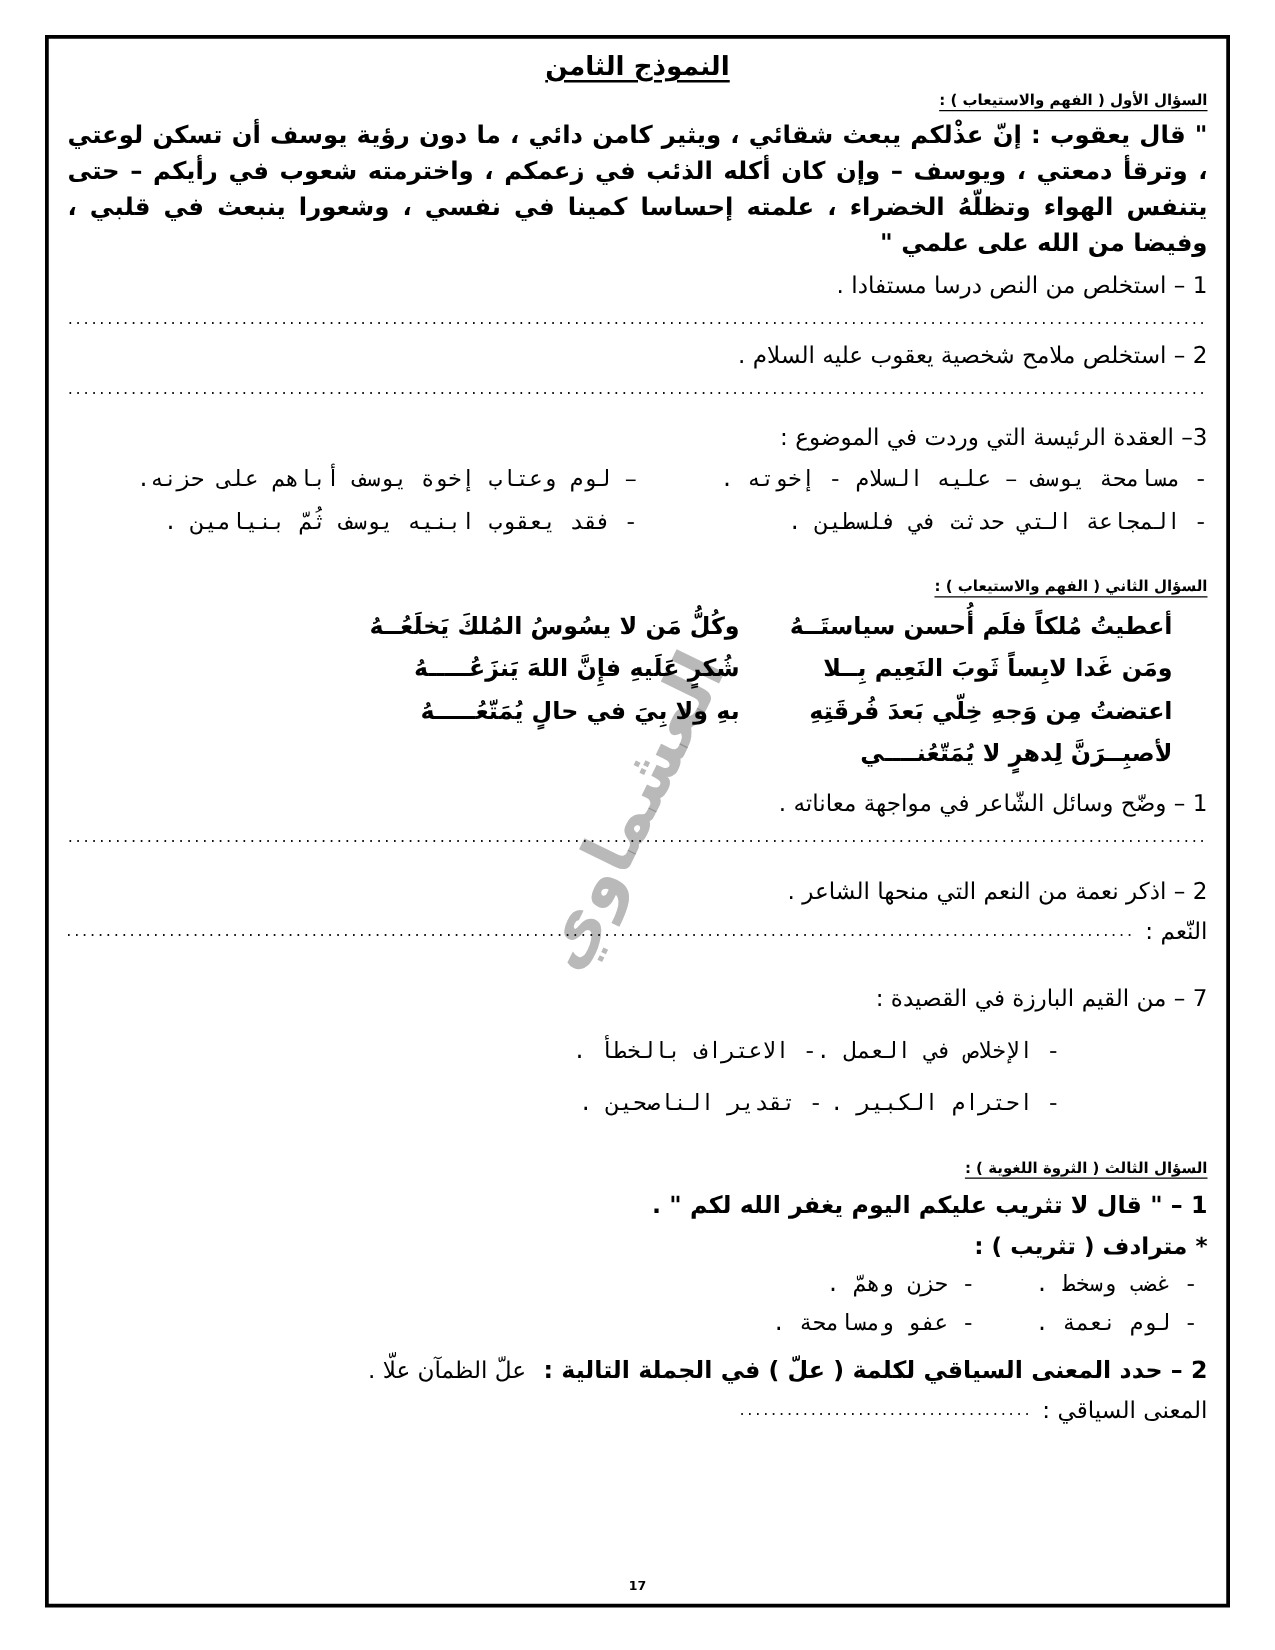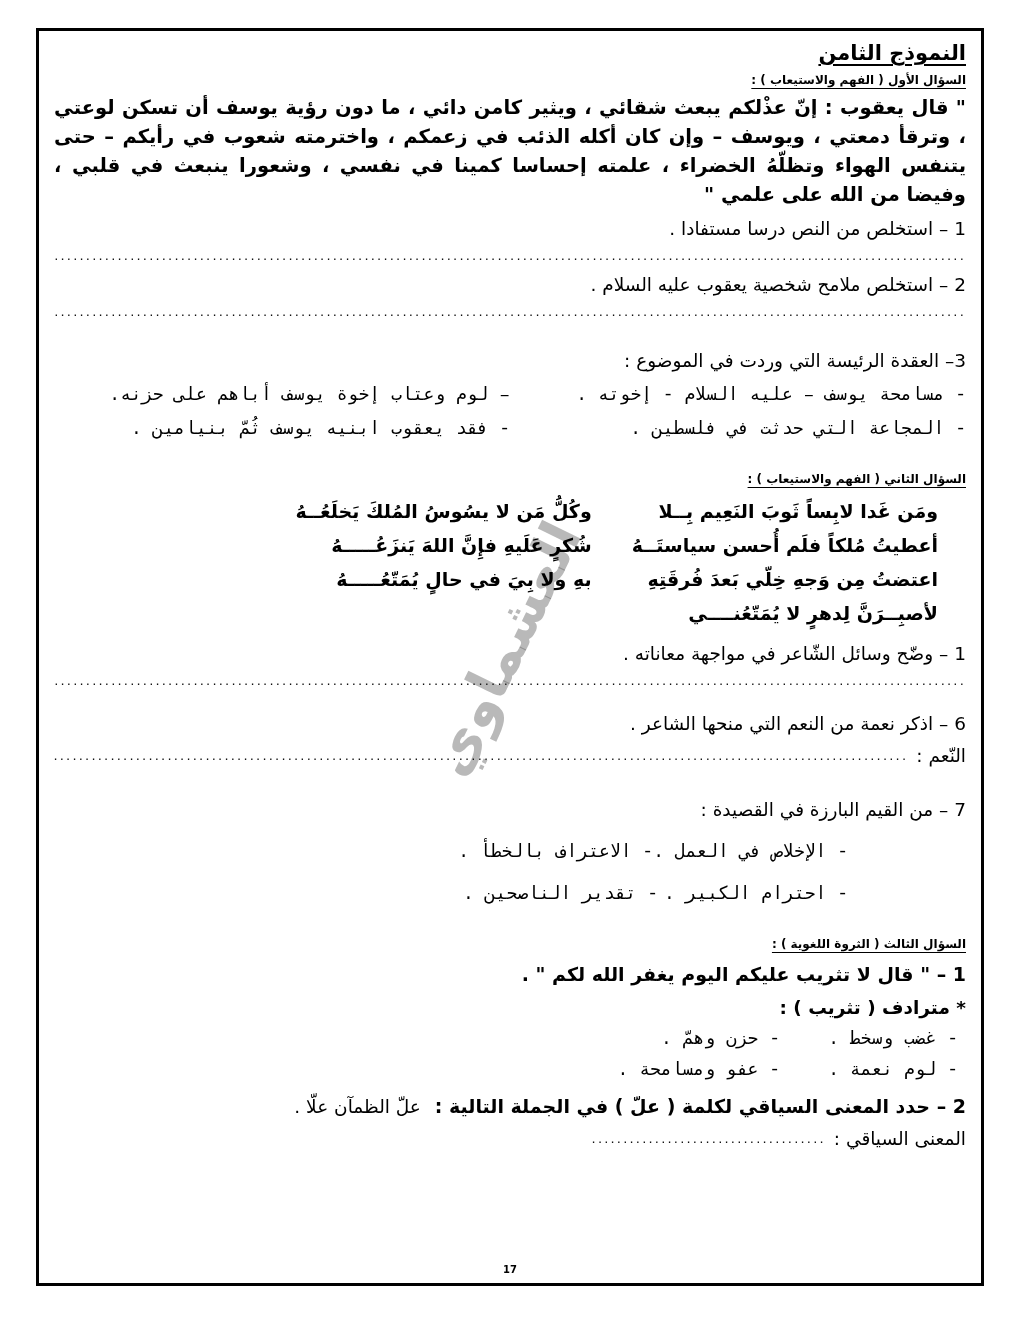--- a/index.html
+++ b/index.html
@@ -12,21 +12,21 @@
     position:absolute; top:28px; left:36px; right:36px; bottom:34px;
     border:3px solid #000;
   }
   .watermark {
     position:absolute; z-index:1; left:286px; top:585px; width:360px;
     text-align:center; font-size:56px; font-weight:bold; letter-spacing:3px;
     color:rgba(100,100,100,0.45); transform:rotate(-64deg); pointer-events:none;
   }
   .content { position:relative; z-index:2; height:100%; padding:10px 15px 8px; overflow:hidden; }
   .title {
-    text-align:right; font-size:21px; font-weight:bold;
+    text-align:center; font-size:21px; font-weight:bold;
     text-decoration:underline; text-underline-offset:4px; margin-bottom:8px;
   }
   .qheading {
     font-size:12px; font-weight:bold; text-decoration:underline;
     text-underline-offset:4px; margin-bottom:6px;
   }
   .passage { font-weight:bold; font-size:19.5px; line-height:29px; text-align:justify; }
   .item { font-size:18.5px; line-height:27px; margin-top:6px; }
   .bold { font-weight:bold; }
   .q3-verse { font-size:19px; }
@@ -47,21 +47,21 @@
   .q2c { padding-right:118px; margin-top:16px; }
   .q2c > .choice:first-child { flex:0 0 190px; }
   .q3c { padding-right:8px; margin-top:5px; }
   .q3c > .choice:first-child { flex:0 0 178px; }
   .poem {
     display:flex; gap:40px; width:fit-content; margin:8px 28px 10px 0;
     font-weight:bold; font-size:19px;
   }
   .poem .line { line-height:34px; white-space:nowrap; }
   .mt-xl { margin-top:30px; }
-  .mt-lg { margin-top:26px; }
+  .mt-lg { margin-top:16px; }
   .mt-md { margin-top:20px; }
   .mt-sm { margin-top:10px; }
   .sp-start { margin-right:8px; }
   .pagenum {
     position:absolute; z-index:2; bottom:8px; left:0; right:0;
     text-align:center; font-size:10px; font-weight:bold;
   }
 </style>
 </head>
 <body>
@@ -93,36 +93,36 @@
           <span class="choice">- المجاعة التي حدثت في فلسطين .</span>
           <span class="choice">- فقد يعقوب ابنيه يوسف ثُمّ بنيامين .</span>
         </div>
       </section>
 
       <section>
         <div class="qheading mt-xl">السؤال الثاني ( الفهم والاستيعاب ) :</div>
 
         <div class="poem">
           <div class="poem-col">
+            <div class="line">أعطيتُ مُلكاً فلَم أُحسن سياستَــهُ</div>
             <div class="line">ومَن غَدا لابِساً ثَوبَ النَعِيم بِــلا</div>
-            <div class="line">أعطيتُ مُلكاً فلَم أُحسن سياستَــهُ</div>
             <div class="line">اعتضتُ مِن وَجهِ خِلّي بَعدَ فُرقَتِهِ</div>
             <div class="line">لأصبِــرَنَّ لِدهرٍ لا يُمَتّعُنــــي</div>
           </div>
           <div class="poem-col">
             <div class="line">وكُلُّ مَن لا يسُوسُ المُلكَ يَخلَعُــهُ</div>
             <div class="line">شُكرٍ عَلَيهِ فإِنَّ اللهَ يَنزَعُـــــهُ</div>
             <div class="line">بهِ ولا بِيَ في حالٍ يُمَتّعُـــــهُ</div>
           </div>
         </div>
 
         <div class="item">1 – وضّح وسائل الشّاعر في مواجهة معاناته .</div>
         <div class="dotline"><span>........................................................................................................................................................................................................</span></div>
 
-        <div class="item mt-md">6 – اذكر نعمة من النعم التي منحها الشاعر .</div>
+        <div class="item mt-md">2 – اذكر نعمة من النعم التي منحها الشاعر .</div>
         <div class="label-line">
           <span class="lbl">النّعم :</span>
           <span class="dotfill">........................................................................................................................................................................................................</span>
         </div>
 
         <div class="item mt-xl">7 – من القيم البارزة في القصيدة :</div>
         <div class="choices q2c">
           <span class="choice">- الإخلاص في العمل .</span>
           <span class="choice">- الاعتراف بالخطأ .</span>
         </div>

